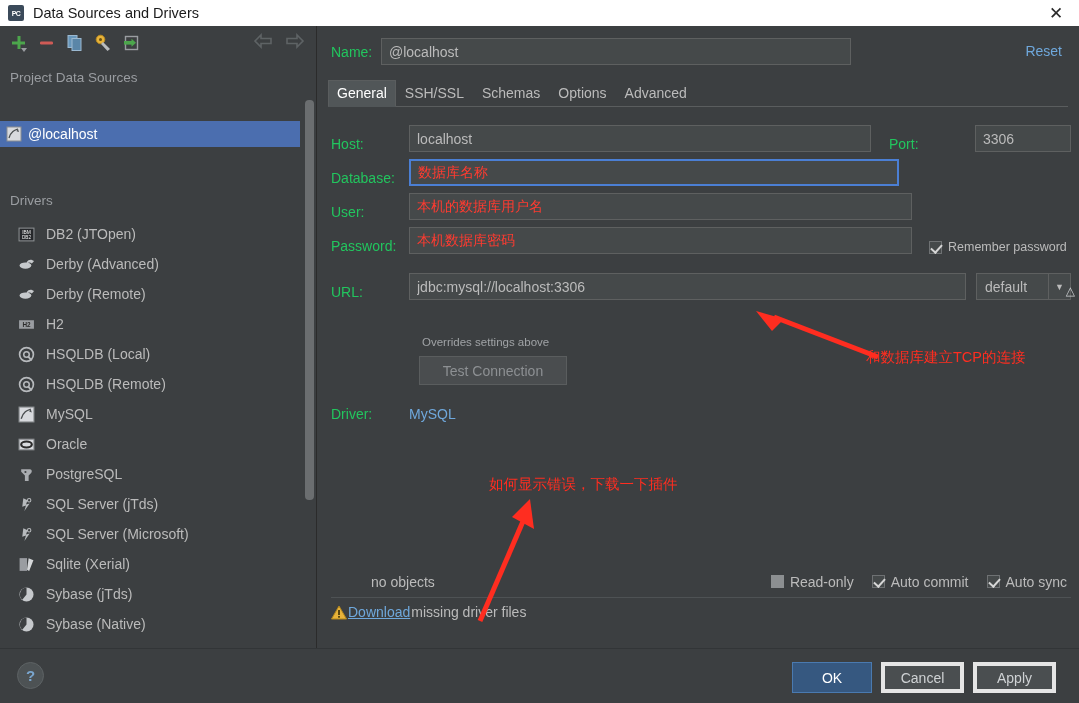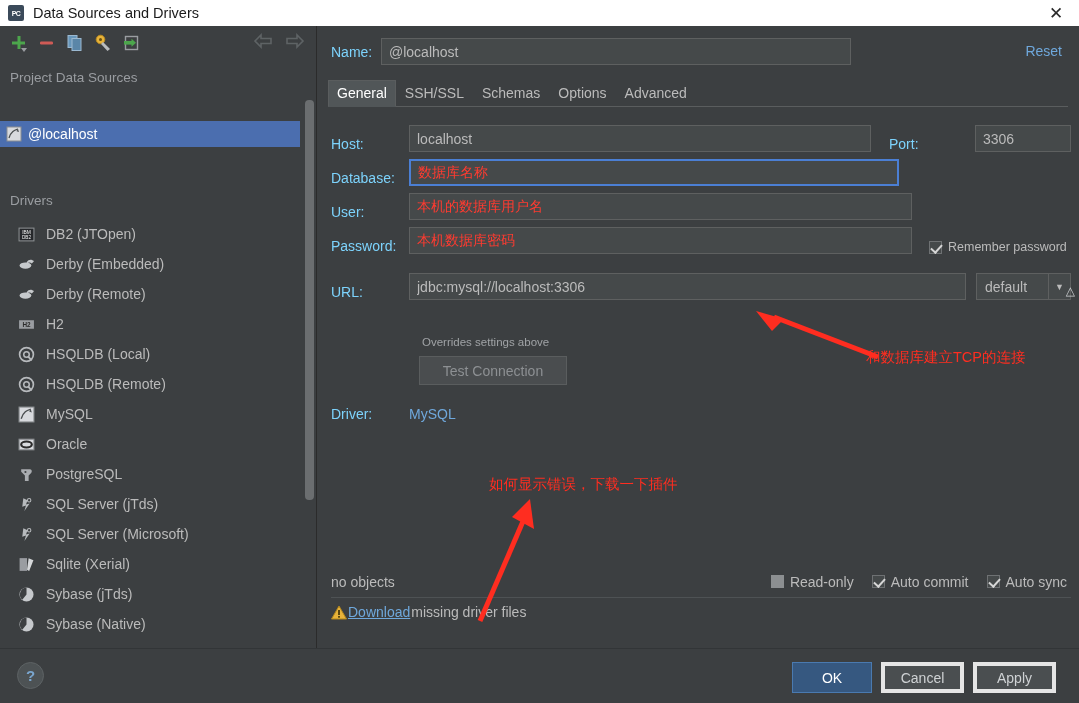--- a/index.html
+++ b/index.html
@@ -126,21 +126,21 @@
   .right-panel {
     position: absolute; left: 318px; top: 26px;
     width: 761px; height: 622px;
     background: #3c3f41;
   }
 
   .row-name {
     position: absolute; left: 13px; top: 12px;
     display: flex; align-items: center;
   }
-  .lbl { font-size: 14px; color: #7dd3fc; }
+  .lbl { font-size: 14px; color: #22c55e; }
   .fld {
     background: #45494a;
     border: 1px solid #5e6060;
     color: #bbbbbb;
     font-size: 14px;
     padding: 4px 7px;
     height: 27px;
     line-height: 18px;
     outline: none;
     font-family: "Liberation Sans", sans-serif;
@@ -244,21 +244,21 @@
   }
   .chk .box.filled { background: #8c8f91; border-color: #8c8f91; }
 
   
   .status-row {
     position: absolute; left: 13px; top: 540px;
     width: 740px; height: 32px;
     display: flex; align-items: center;
     border-bottom: 1px solid #4e5254;
   }
-  .status-row .no-obj { font-size: 14px; color: #bbbbbb; }
+  .status-row .no-obj { font-size: 14px; color: #bbbbbb; margin-left: 40px; }
   .status-right {
     margin-left: auto;
     display: flex; align-items: center; gap: 18px;
     padding-right: 4px;
   }
   .warn-row {
     position: absolute; left: 13px; top: 578px;
     display: flex; align-items: center; gap: 1px;
     font-size: 14px; color: #bbbbbb;
   }
@@ -393,21 +393,21 @@
             <text x="8" y="7.6" font-size="4.6" fill="#f2f2f2" text-anchor="middle" font-family="Liberation Sans">IBM</text>
             <text x="8" y="12.6" font-size="4.4" fill="#f2f2f2" text-anchor="middle" font-family="Liberation Sans">DB2</text>
           </svg>
           <span class="drv-label">DB2 (JTOpen)</span>
         </div>
         <div class="drv-item">
           <svg class="drv-ic" viewBox="0 0 16 16">
             <ellipse cx="7" cy="9" rx="5.5" ry="3" fill="#c6c9cc"></ellipse>
             <path d="M8 6 C10 3, 13 3, 15 5 L13 7 C11.5 5.6, 9.5 5.8, 8.6 7 Z" fill="#c6c9cc"></path>
           </svg>
-          <span class="drv-label">Derby (Embedded)</span>
+          <span class="drv-label">Derby (Advanced)</span>
         </div>
         <div class="drv-item">
           <svg class="drv-ic" viewBox="0 0 16 16">
             <ellipse cx="7" cy="9" rx="5.5" ry="3" fill="#c6c9cc"></ellipse>
             <path d="M8 6 C10 3, 13 3, 15 5 L13 7 C11.5 5.6, 9.5 5.8, 8.6 7 Z" fill="#c6c9cc"></path>
           </svg>
           <span class="drv-label">Derby (Remote)</span>
         </div>
         <div class="drv-item">
           <svg class="drv-ic" viewBox="0 0 16 16">

